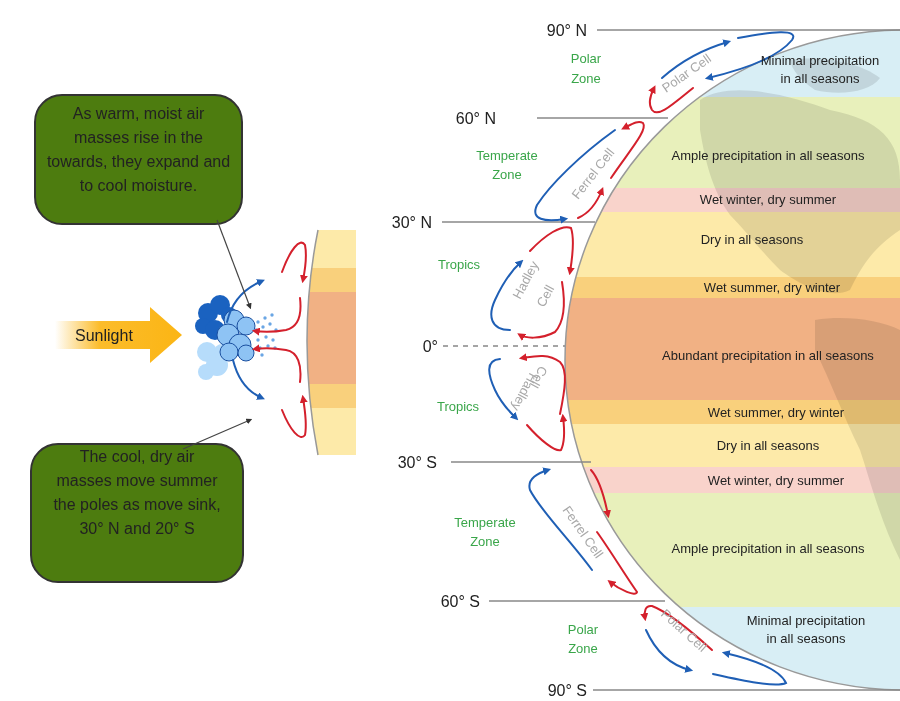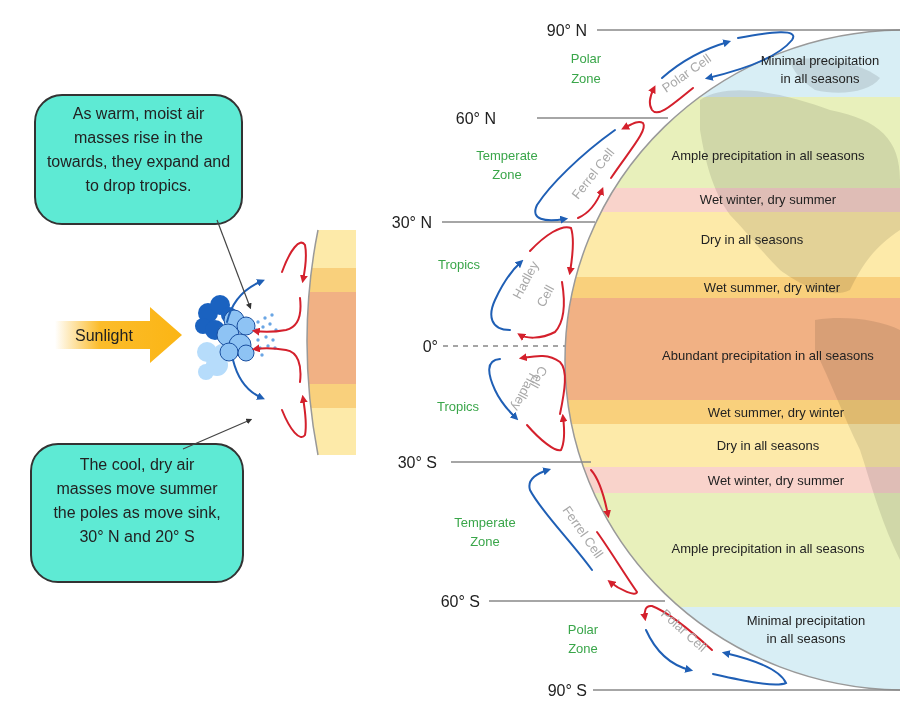--- a/index.html
+++ b/index.html
@@ -1,41 +1,41 @@
 <!DOCTYPE html>
 <html><head>
 <meta charset="utf-8">
 <style>
   html, body { margin: 0; padding: 0; background: #ffffff; }
   body { width: 900px; height: 701px; position: relative; overflow: hidden;
          font-family: "Liberation Sans", "DejaVu Sans", sans-serif; color: #222; }
   svg#diagram { position: absolute; left: 0; top: 0; }
   .callout {
     position: absolute; box-sizing: border-box;
-    border: 2px solid #333; border-radius: 28px; background: #5eead4;
+    border: 2px solid #333; border-radius: 28px; background: #4d7c0f;
     text-align: center; font-size: 16px; line-height: 24px; color: #222;
     padding: 6px 6px;
   }
   .lat-label { font-size: 16px; fill: #222; }
   .zone-label { font-size: 13px; fill: #3aa64a; }
   .band-label { font-size: 13px; fill: #222; }
   .cell-label { font-size: 13px; fill: #a8a8a8; }
   .sun-label { font-size: 16px; fill: #222; }
 </style>
 </head>
 <body>
 
 <div class="callout" style="left:34px; top:94px; width:209px; height:131px;">
   <div>As warm, moist air</div>
   <div>masses rise in the</div>
   <div>towards, they expand and</div>
-  <div>to drop tropics.</div>
+  <div>to cool moisture.</div>
 </div>
 
-<div class="callout" style="left:30px; top:443px; width:214px; height:140px; padding-top:8px;">
+<div class="callout" style="left:30px; top:443px; width:214px; height:140px; padding-top:0;">
   <div>The cool, dry air</div>
   <div>masses move summer</div>
   <div>the poles as move sink,</div>
   <div>30° N and 20° S</div>
 </div>
 
 <svg id="diagram" width="900" height="701" viewBox="0 0 900 701" xmlns="http://www.w3.org/2000/svg">
   <defs>
     <clipPath id="globeClip">
       <ellipse cx="905" cy="360" rx="340" ry="330"></ellipse>

